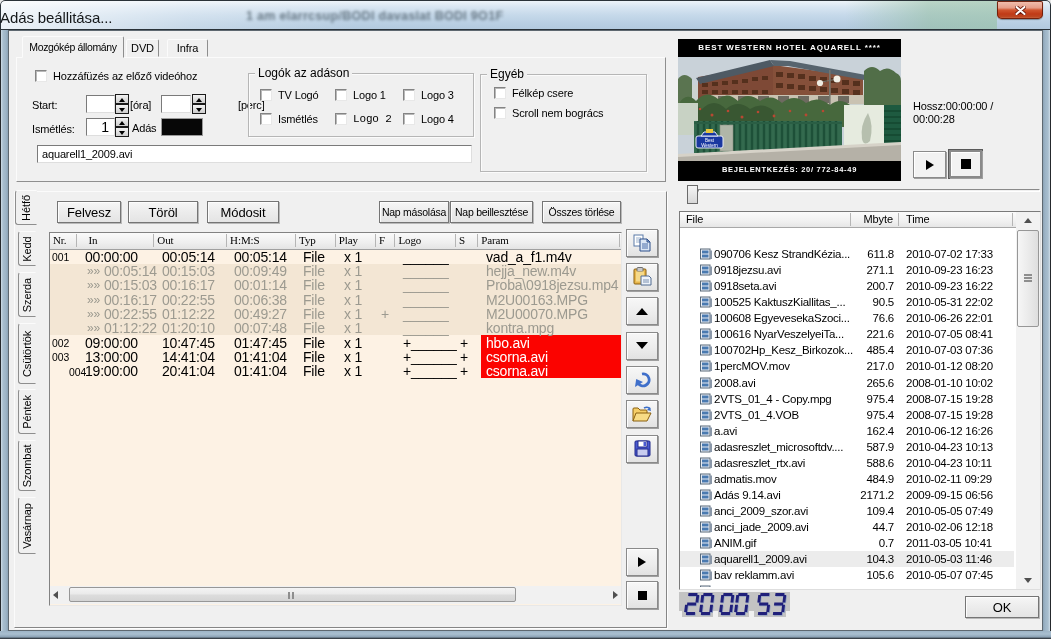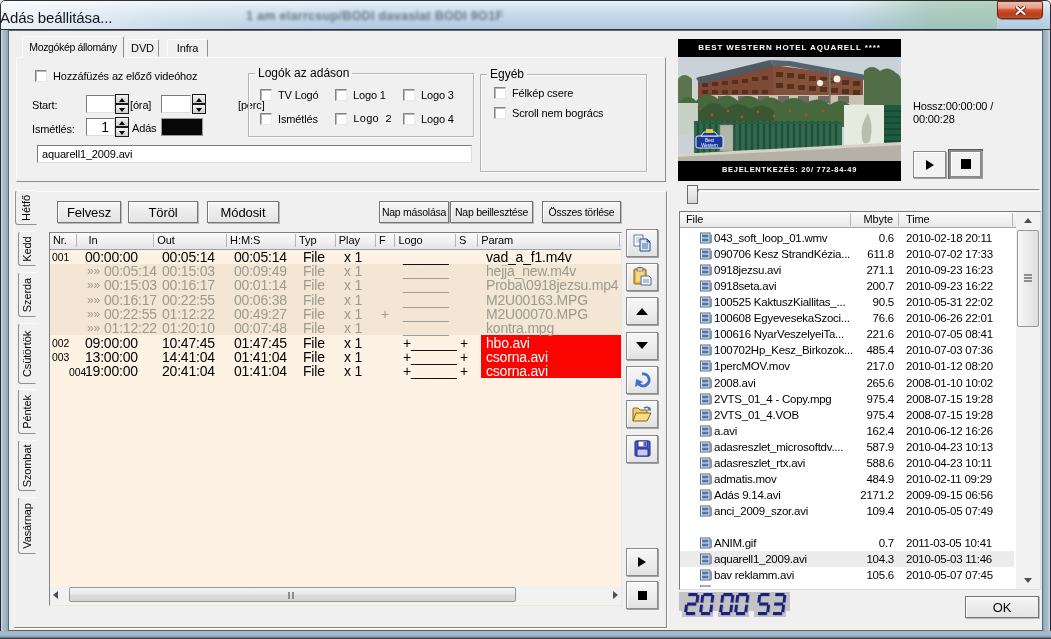--- a/index.html
+++ b/index.html
@@ -185,21 +185,21 @@
   <div class="abs btn" style="left:57px;top:201px;width:64px;height:22px;">Felvesz</div>
   <div class="abs btn" style="left:128px;top:201px;width:70px;height:22px;">Töröl</div>
   <div class="abs btn" style="left:207px;top:201px;width:72px;height:22px;">Módosit</div>
   <div class="abs btn" style="left:379px;top:201px;width:70px;height:22px;font-size:10.5px;letter-spacing:-0.25px;">Nap másolása</div>
   <div class="abs btn" style="left:450px;top:201px;width:83px;height:22px;font-size:10.5px;letter-spacing:-0.25px;">Nap beillesztése</div>
   <div class="abs btn" style="left:542px;top:201px;width:79px;height:22px;font-size:10.5px;letter-spacing:-0.25px;">Összes törlése</div>
 
   <div class="abs" style="left:49px;top:232px;width:573px;height:374px;background:#fdf2e4;
     border:1px solid;border-color:#828282 #e8e8e8 #e8e8e8 #828282;box-sizing:border-box;"></div>
   <div class="abs" id="thead" style="left:50px;top:233px;width:571px;height:17px;
-    background:linear-gradient(to bottom,#fafafa,#efefef 60%,#e4e4e4);border-bottom:1px solid #a0a0a0;box-sizing:border-box;">
+    background:linear-gradient(to bottom,#fafafa,#efefef 60%,#e4e4e4);border-bottom:1px solid #a0a0a0;box-sizing:border-box;font-family:Liberation Serif, serif;">
       <div class="hcol" style="left:0px;width:26.5px;">Nr.</div>
       <div class="hcol" style="left:26.5px;width:77.8px;padding-left:12px;">In</div>
       <div class="hcol" style="left:104.3px;width:72.8px;">Out</div>
       <div class="hcol" style="left:177.1px;width:69.0px;">H:M:S</div>
       <div class="hcol" style="left:246.1px;width:39.70000000000002px;">Typ</div>
       <div class="hcol" style="left:285.8px;width:40.30000000000001px;">Play</div>
       <div class="hcol" style="left:326.1px;width:19.299999999999955px;">F</div>
       <div class="hcol" style="left:345.4px;width:60.700000000000045px;">Logo</div>
       <div class="hcol" style="left:406.1px;width:22.099999999999966px;">S</div>
       <div class="hcol" style="left:428.2px;width:141.8px;">Param</div>
@@ -522,31 +522,20 @@
   <div class="abs" style="left:698px;top:189px;width:342px;height:3px;border:1px solid;border-color:#8a8a8a #fff #fff #8a8a8a;box-sizing:border-box;"></div>
 
   <div class="abs" style="left:679px;top:211px;width:362px;height:379px;background:#fff;border:1px solid;border-color:#7a7a7a #dedede #dedede #7a7a7a;box-sizing:border-box;"></div>
   <div class="abs" id="fhead" style="left:680px;top:212px;width:360px;height:16px;
     background:linear-gradient(to bottom,#fbfbfb,#f1f1f1 60%,#e6e6e6);border-bottom:1px solid #a8a8a8;box-sizing:border-box;">
     <div class="hcol" style="left:0;width:171px;padding-left:6px;">File</div>
     <div class="hcol" style="left:171px;width:48px;text-align:right;padding-right:5px;">Mbyte</div>
     <div class="hcol" style="left:219px;width:114px;padding-left:7px;">Time</div>
   </div>
 <div class="abs" style="left:680px;top:229px;width:335px;height:358px;overflow:hidden;">
-      <div class="frow" style="top:1.0px;left:0;">
-        <svg class="ficon" viewBox="0 0 12 12">
-          <rect x="0.5" y="1" width="9.5" height="10" fill="#e8edf4" stroke="#5a6a7a" stroke-width="1"></rect>
-          <rect x="2" y="2.5" width="6.5" height="3" fill="#4a7ab0"></rect>
-          <rect x="2" y="6.5" width="6.5" height="3" fill="#4a7ab0"></rect>
-          <rect x="10" y="2.5" width="2" height="8.5" fill="#8a97a8"></rect>
-        </svg>
-        <span class="nm">043_soft_loop_01.wmv</span>
-        <span class="mb">0.6</span>
-        <span class="tm">2010-02-18 20:11</span>
-      </div>
       <div class="frow" style="top:17.1px;left:0;">
         <svg class="ficon" viewBox="0 0 12 12">
           <rect x="0.5" y="1" width="9.5" height="10" fill="#e8edf4" stroke="#5a6a7a" stroke-width="1"></rect>
           <rect x="2" y="2.5" width="6.5" height="3" fill="#4a7ab0"></rect>
           <rect x="2" y="6.5" width="6.5" height="3" fill="#4a7ab0"></rect>
           <rect x="10" y="2.5" width="2" height="8.5" fill="#8a97a8"></rect>
         </svg>
         <span class="nm">090706 Kesz StrandKézia...</span>
         <span class="mb">611.8</span>
         <span class="tm">2010-07-02 17:33</span>
@@ -719,20 +708,31 @@
       <div class="frow" style="top:273.9px;left:0;">
         <svg class="ficon" viewBox="0 0 12 12">
           <rect x="0.5" y="1" width="9.5" height="10" fill="#e8edf4" stroke="#5a6a7a" stroke-width="1"></rect>
           <rect x="2" y="2.5" width="6.5" height="3" fill="#4a7ab0"></rect>
           <rect x="2" y="6.5" width="6.5" height="3" fill="#4a7ab0"></rect>
           <rect x="10" y="2.5" width="2" height="8.5" fill="#8a97a8"></rect>
         </svg>
         <span class="nm">anci_2009_szor.avi</span>
         <span class="mb">109.4</span>
         <span class="tm">2010-05-05 07:49</span>
+      </div>
+      <div class="frow" style="top:289.9px;left:0;">
+        <svg class="ficon" viewBox="0 0 12 12">
+          <rect x="0.5" y="1" width="9.5" height="10" fill="#e8edf4" stroke="#5a6a7a" stroke-width="1"></rect>
+          <rect x="2" y="2.5" width="6.5" height="3" fill="#4a7ab0"></rect>
+          <rect x="2" y="6.5" width="6.5" height="3" fill="#4a7ab0"></rect>
+          <rect x="10" y="2.5" width="2" height="8.5" fill="#8a97a8"></rect>
+        </svg>
+        <span class="nm">anci_jade_2009.avi</span>
+        <span class="mb">44.7</span>
+        <span class="tm">2010-02-06 12:18</span>
       </div>
       <div class="frow" style="top:305.9px;left:0;">
         <svg class="ficon" viewBox="0 0 12 12">
           <rect x="0.5" y="1" width="9.5" height="10" fill="#e8edf4" stroke="#5a6a7a" stroke-width="1"></rect>
           <rect x="2" y="2.5" width="6.5" height="3" fill="#4a7ab0"></rect>
           <rect x="2" y="6.5" width="6.5" height="3" fill="#4a7ab0"></rect>
           <rect x="10" y="2.5" width="2" height="8.5" fill="#8a97a8"></rect>
         </svg>
         <span class="nm">ANIM.gif</span>
         <span class="mb">0.7</span>

